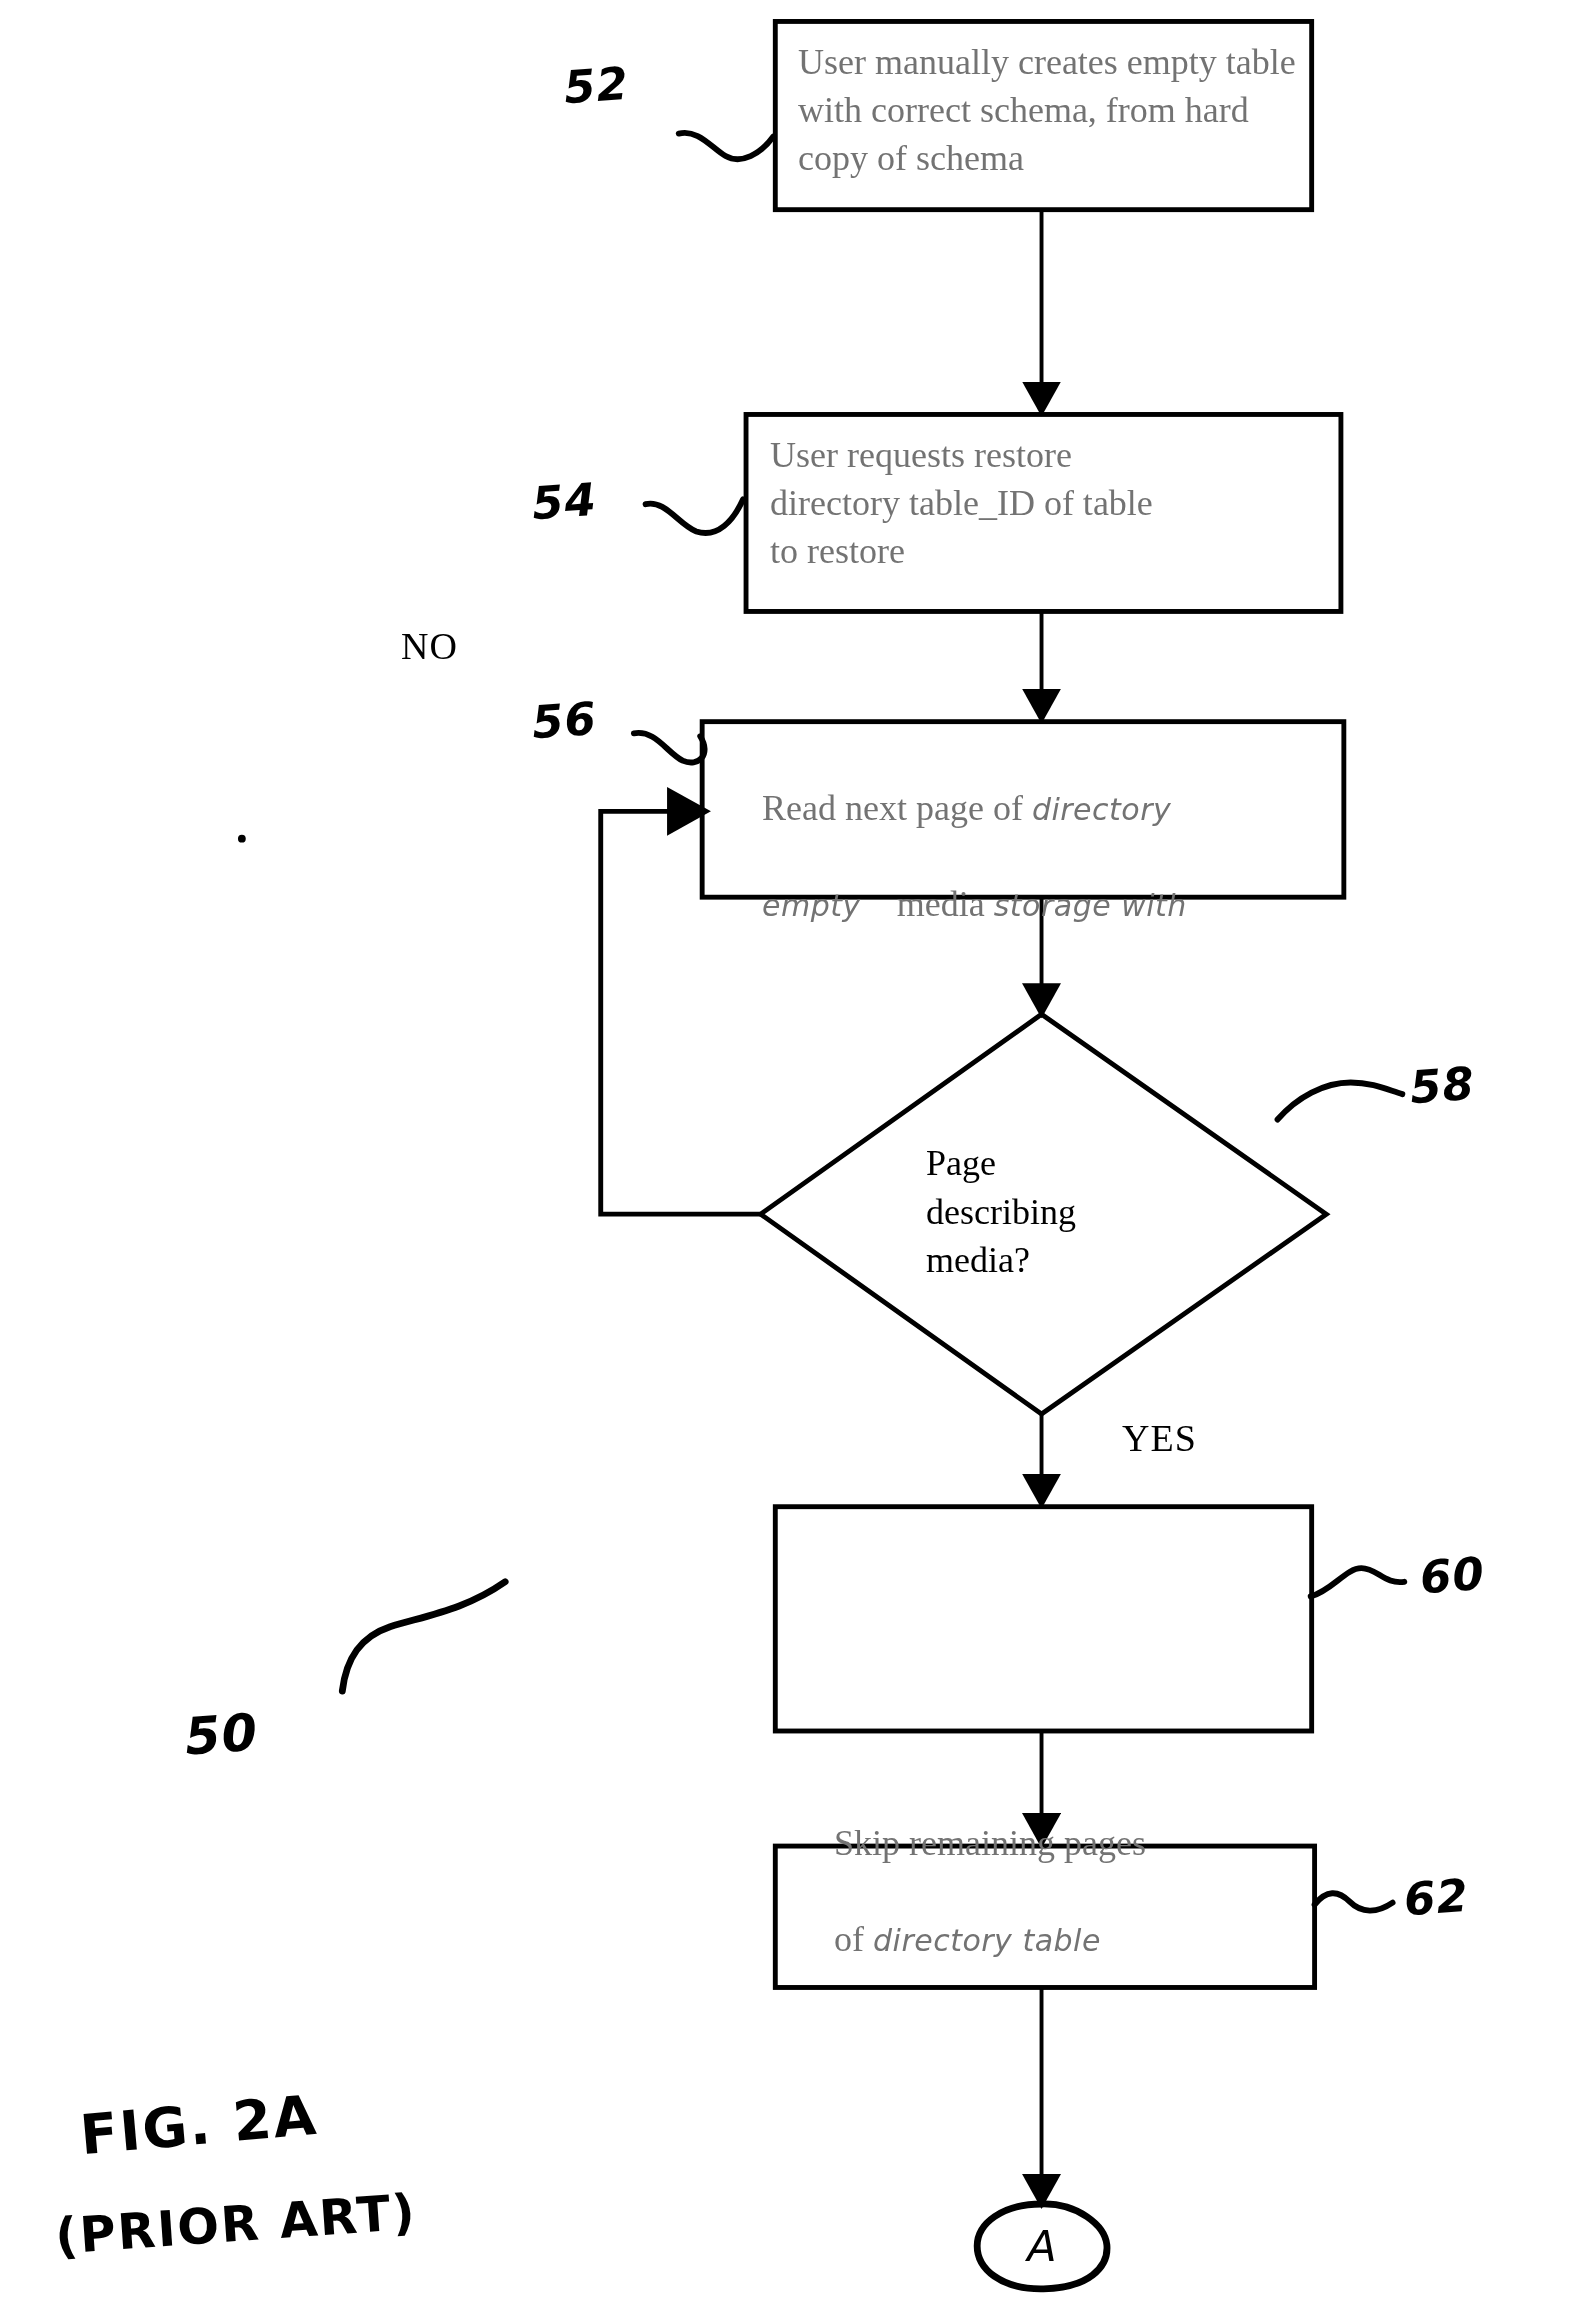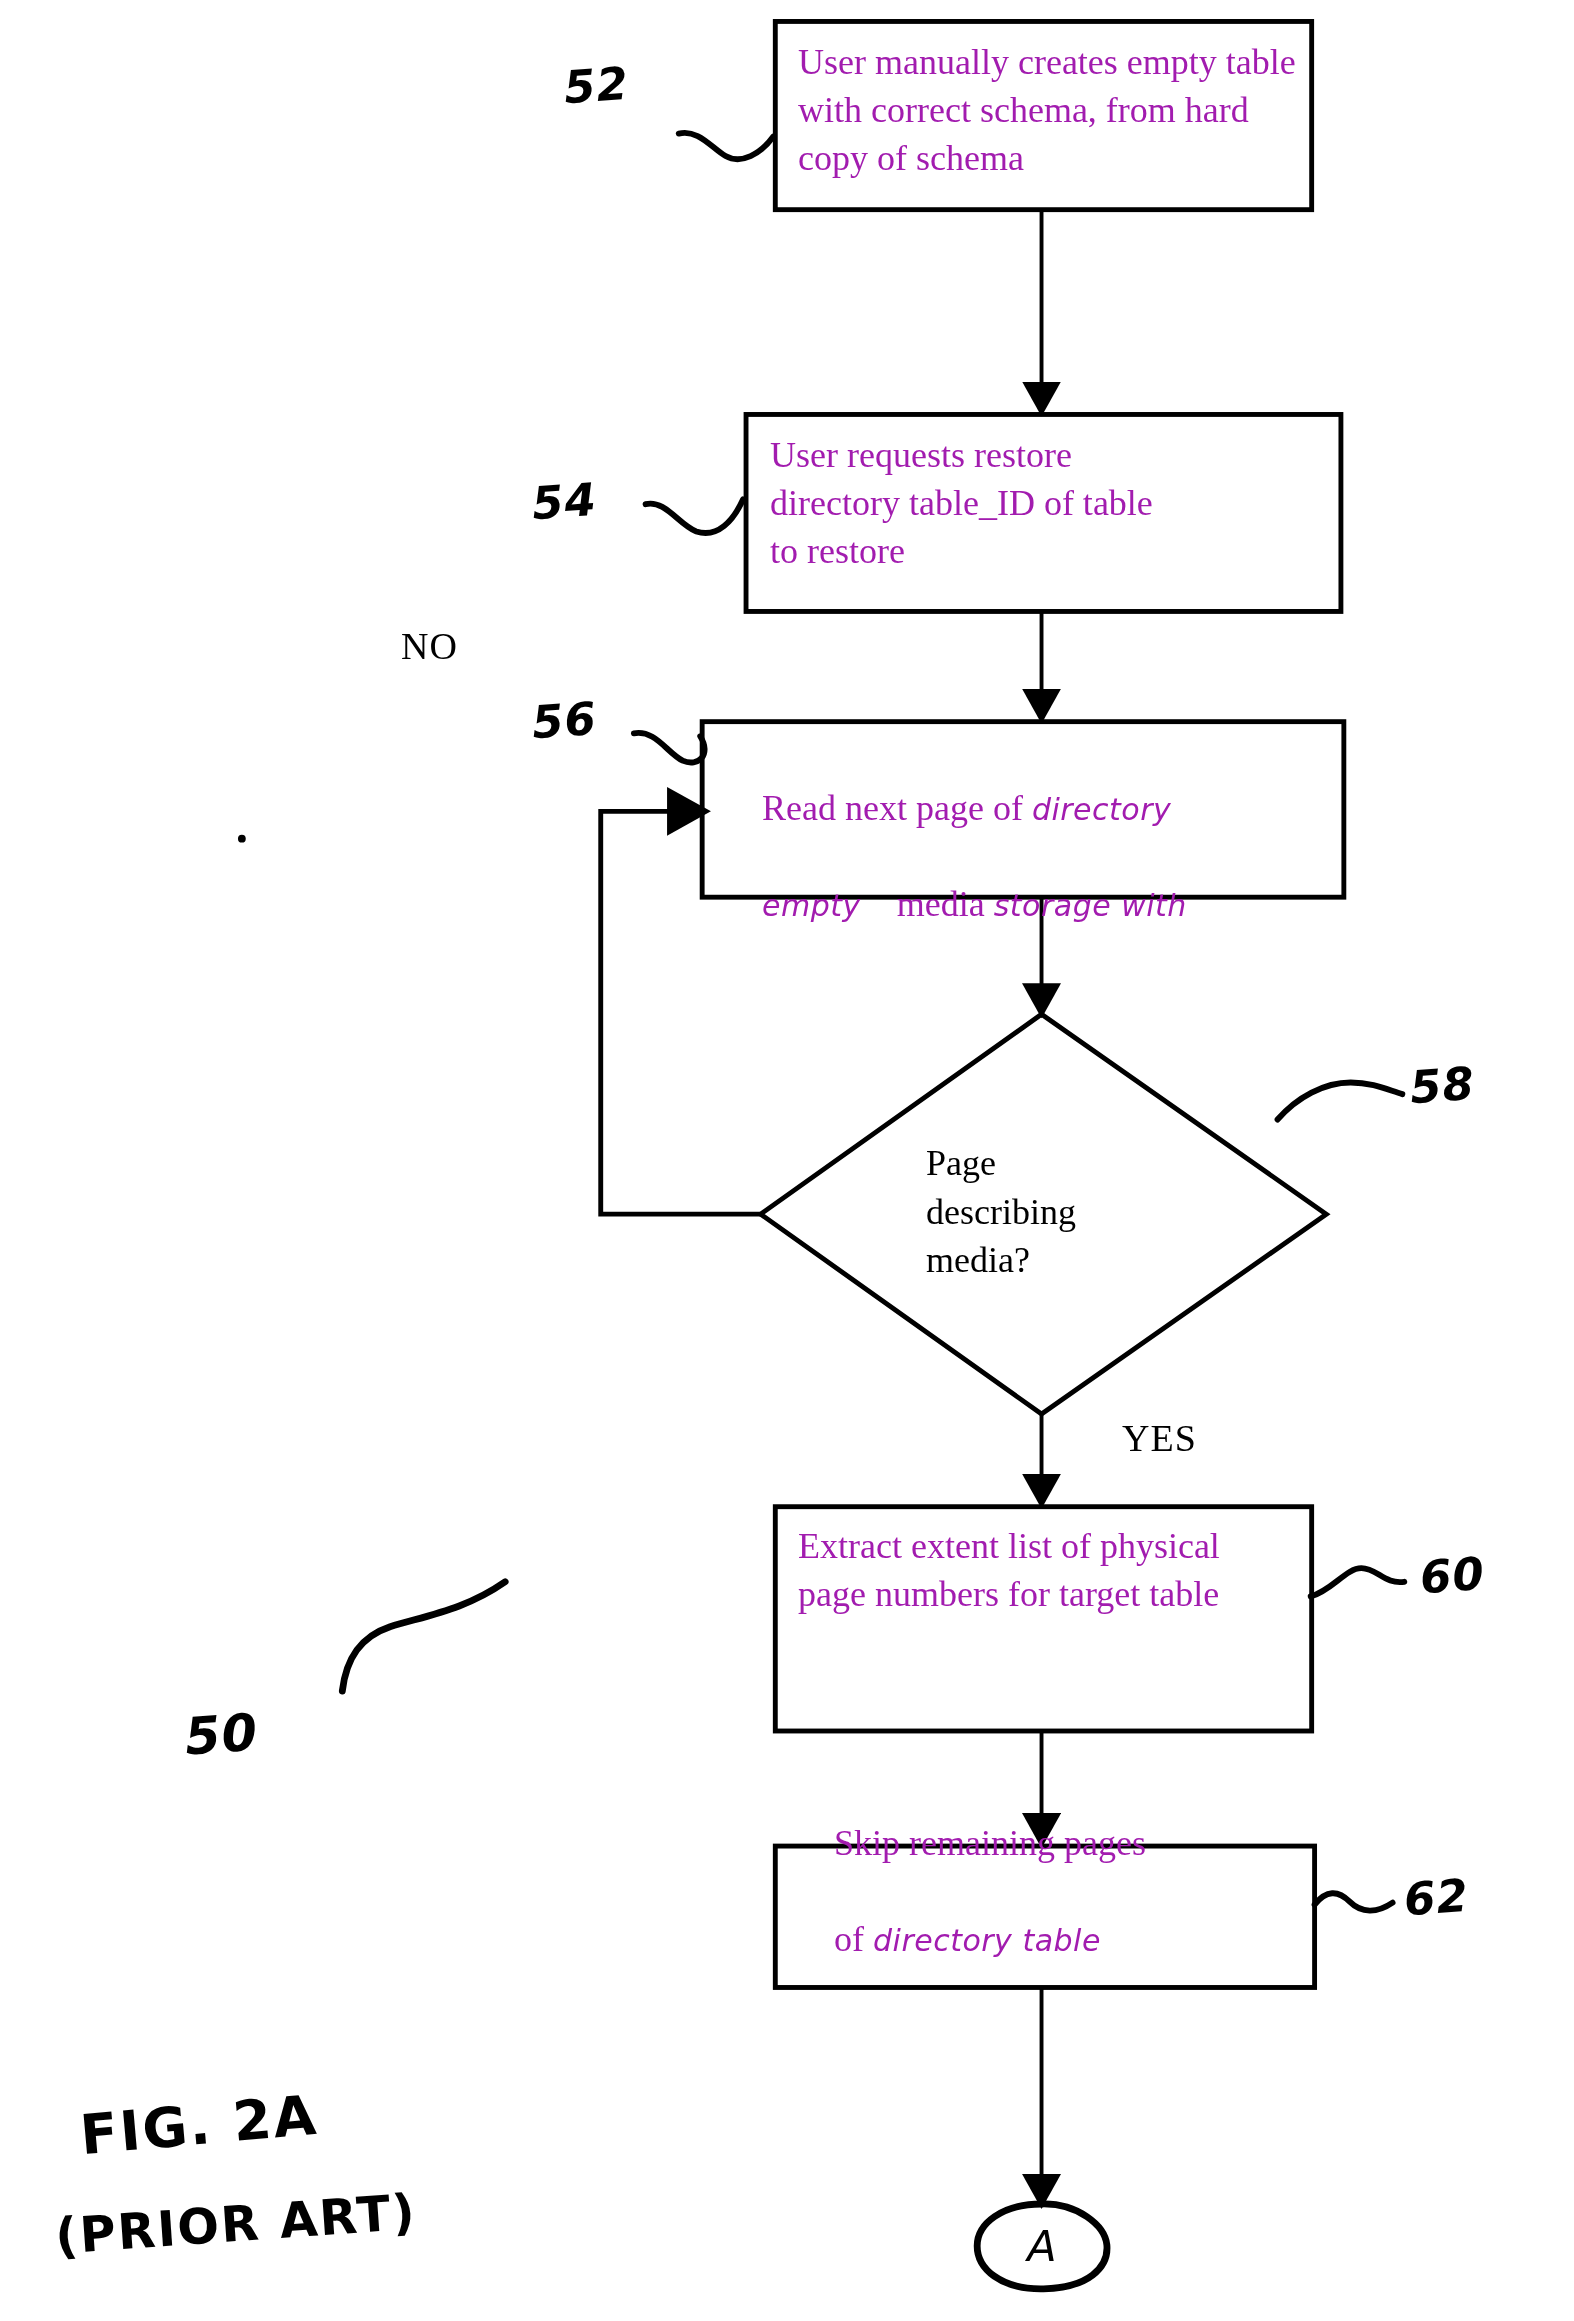--- a/index.html
+++ b/index.html
@@ -21,21 +21,21 @@
     left: 0;
     top: 0;
     width: 1574px;
     height: 2321px;
   }
   .node-text {
     position: absolute;
     font-family: "Liberation Serif", "DejaVu Serif", serif;
     font-size: 36px;
     line-height: 1.33;
-    color: #a21caf;
+    color: #737373;
     white-space: pre-wrap;
   }
   .node-text .hw {
     font-family: "DejaVu Sans", sans-serif;
     font-style: italic;
     font-size: 30px;
     letter-spacing: 0.5px;
   }
   .diamond-text {
     position: absolute;
@@ -147,21 +147,20 @@
     <span>Read next page of </span><span class="hw">directory</span><br>
     <span class="hw">empty</span>&nbsp;&nbsp;&nbsp;&nbsp;<span>media </span><span class="hw">storage with</span>
   </div>
 
   <div class="diamond-text" style="left:926px; top:1129px; width:254px;margin-top:10px;">
     <div>Page</div>
     <div>describing</div>
     <div>media?</div>
   </div>
 
-  <div class="node-text" style="left:798px; top:1523px; width:497px;">Extract extent list of physical page numbers for target table</div>
 
   <div class="node-text" style="left:798px; top:1772px; width:507px;">
     <span>Skip remaining pages</span><br>
     <span>of </span><span class="hw">directory table</span>
   </div>
 
   <div class="branch-label" style="left:354px; top:624px;margin-left:47px;">NO</div>
 
   <div class="branch-label" style="left:1122px; top:1416px;">YES</div>
 

